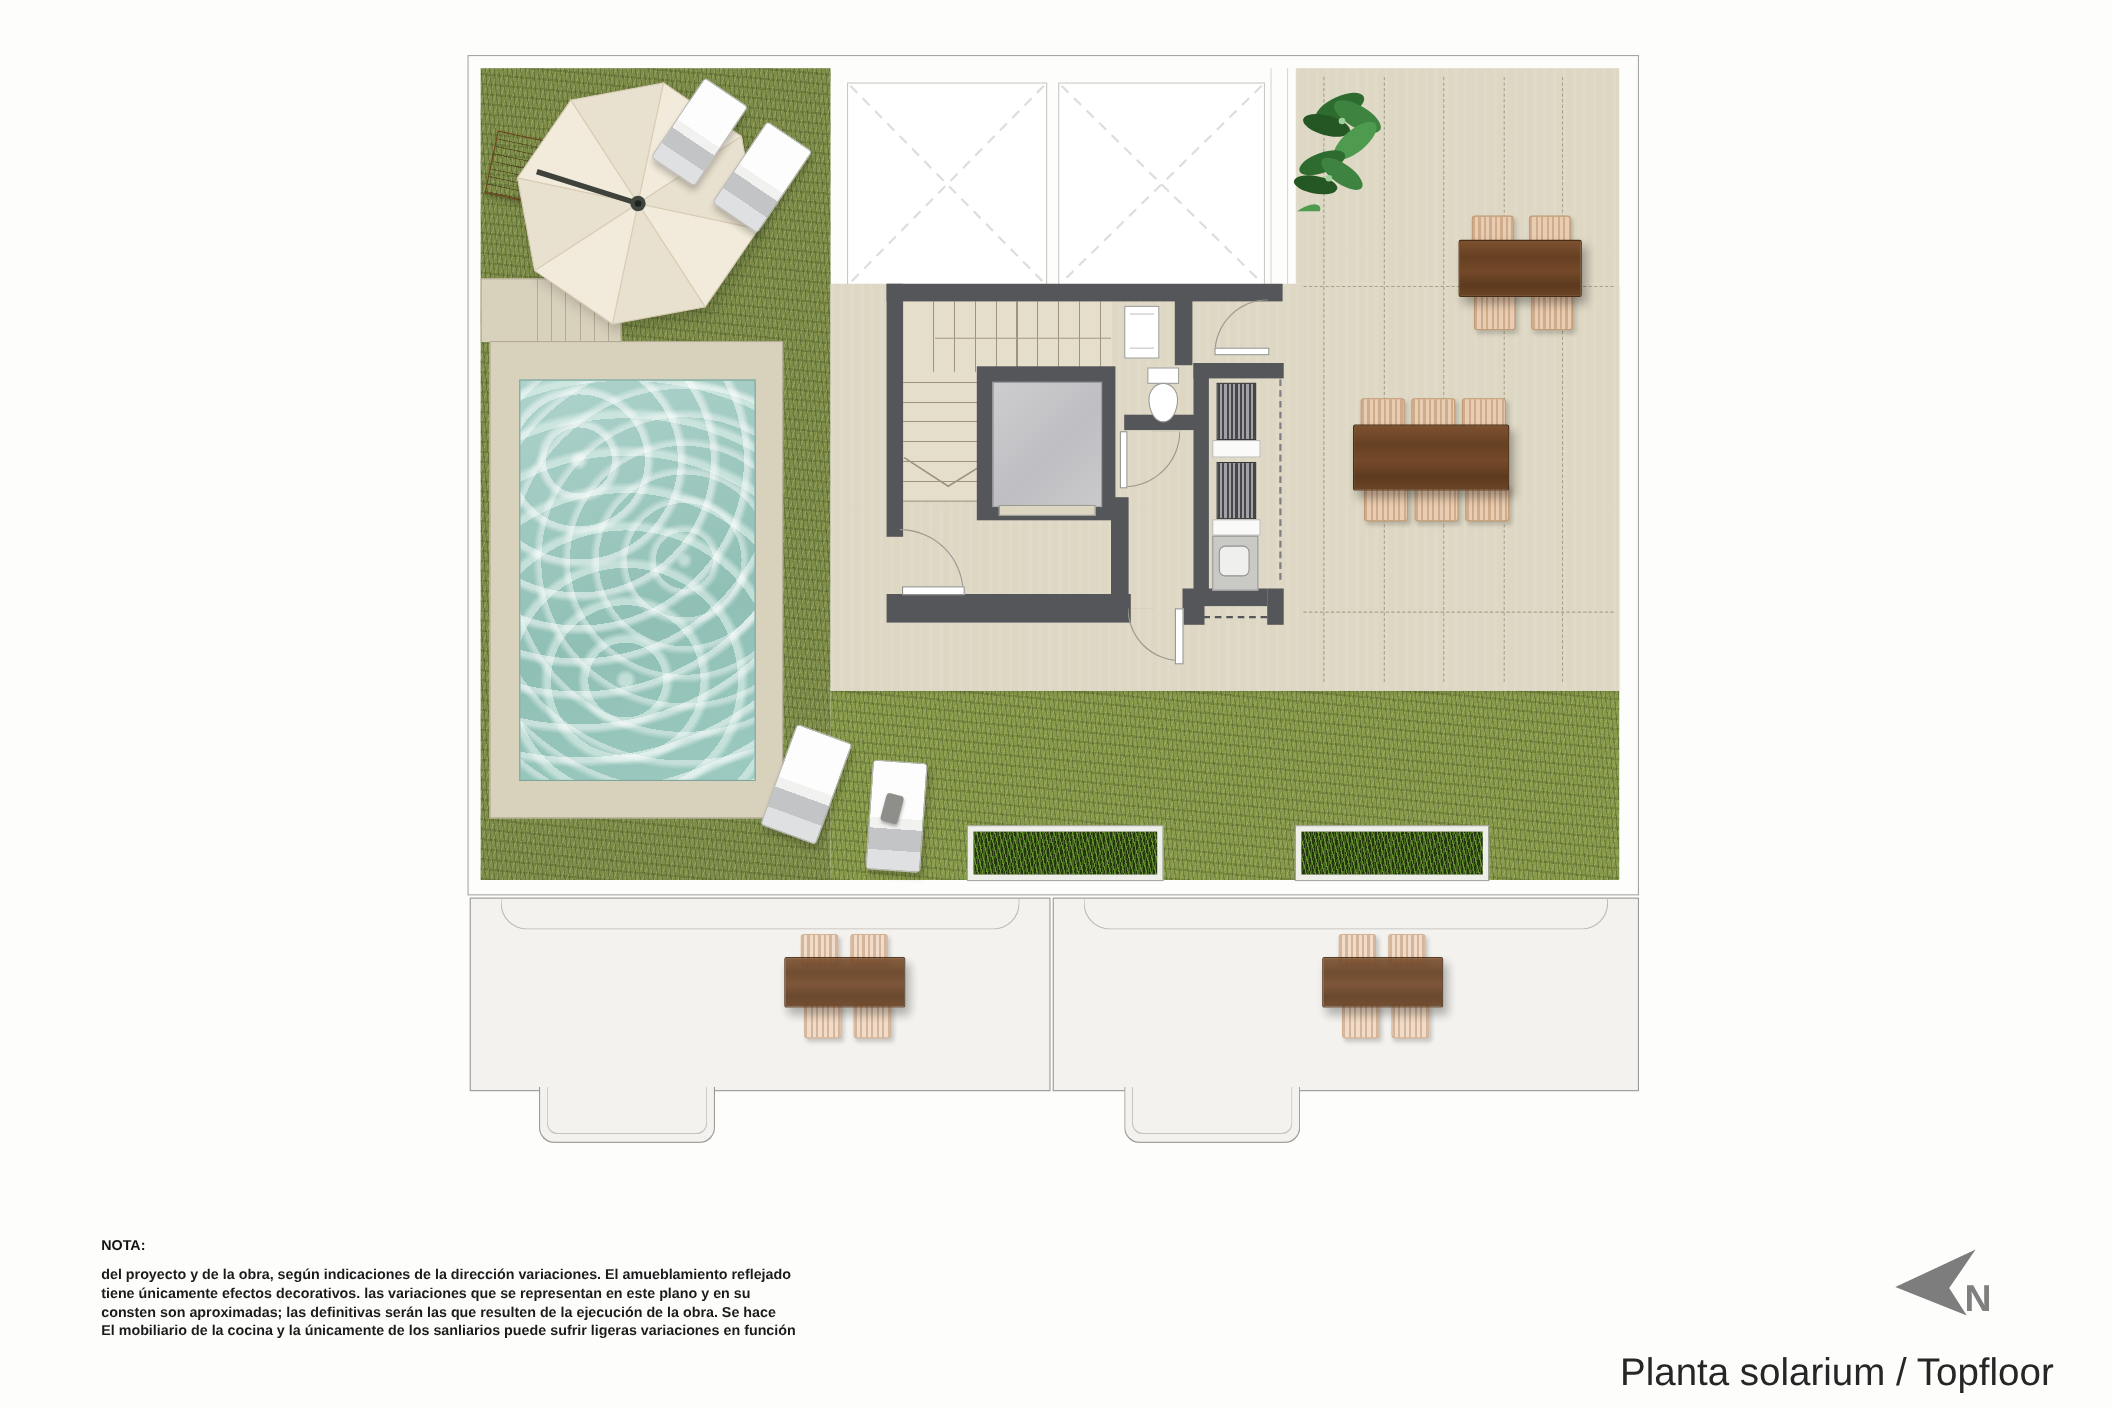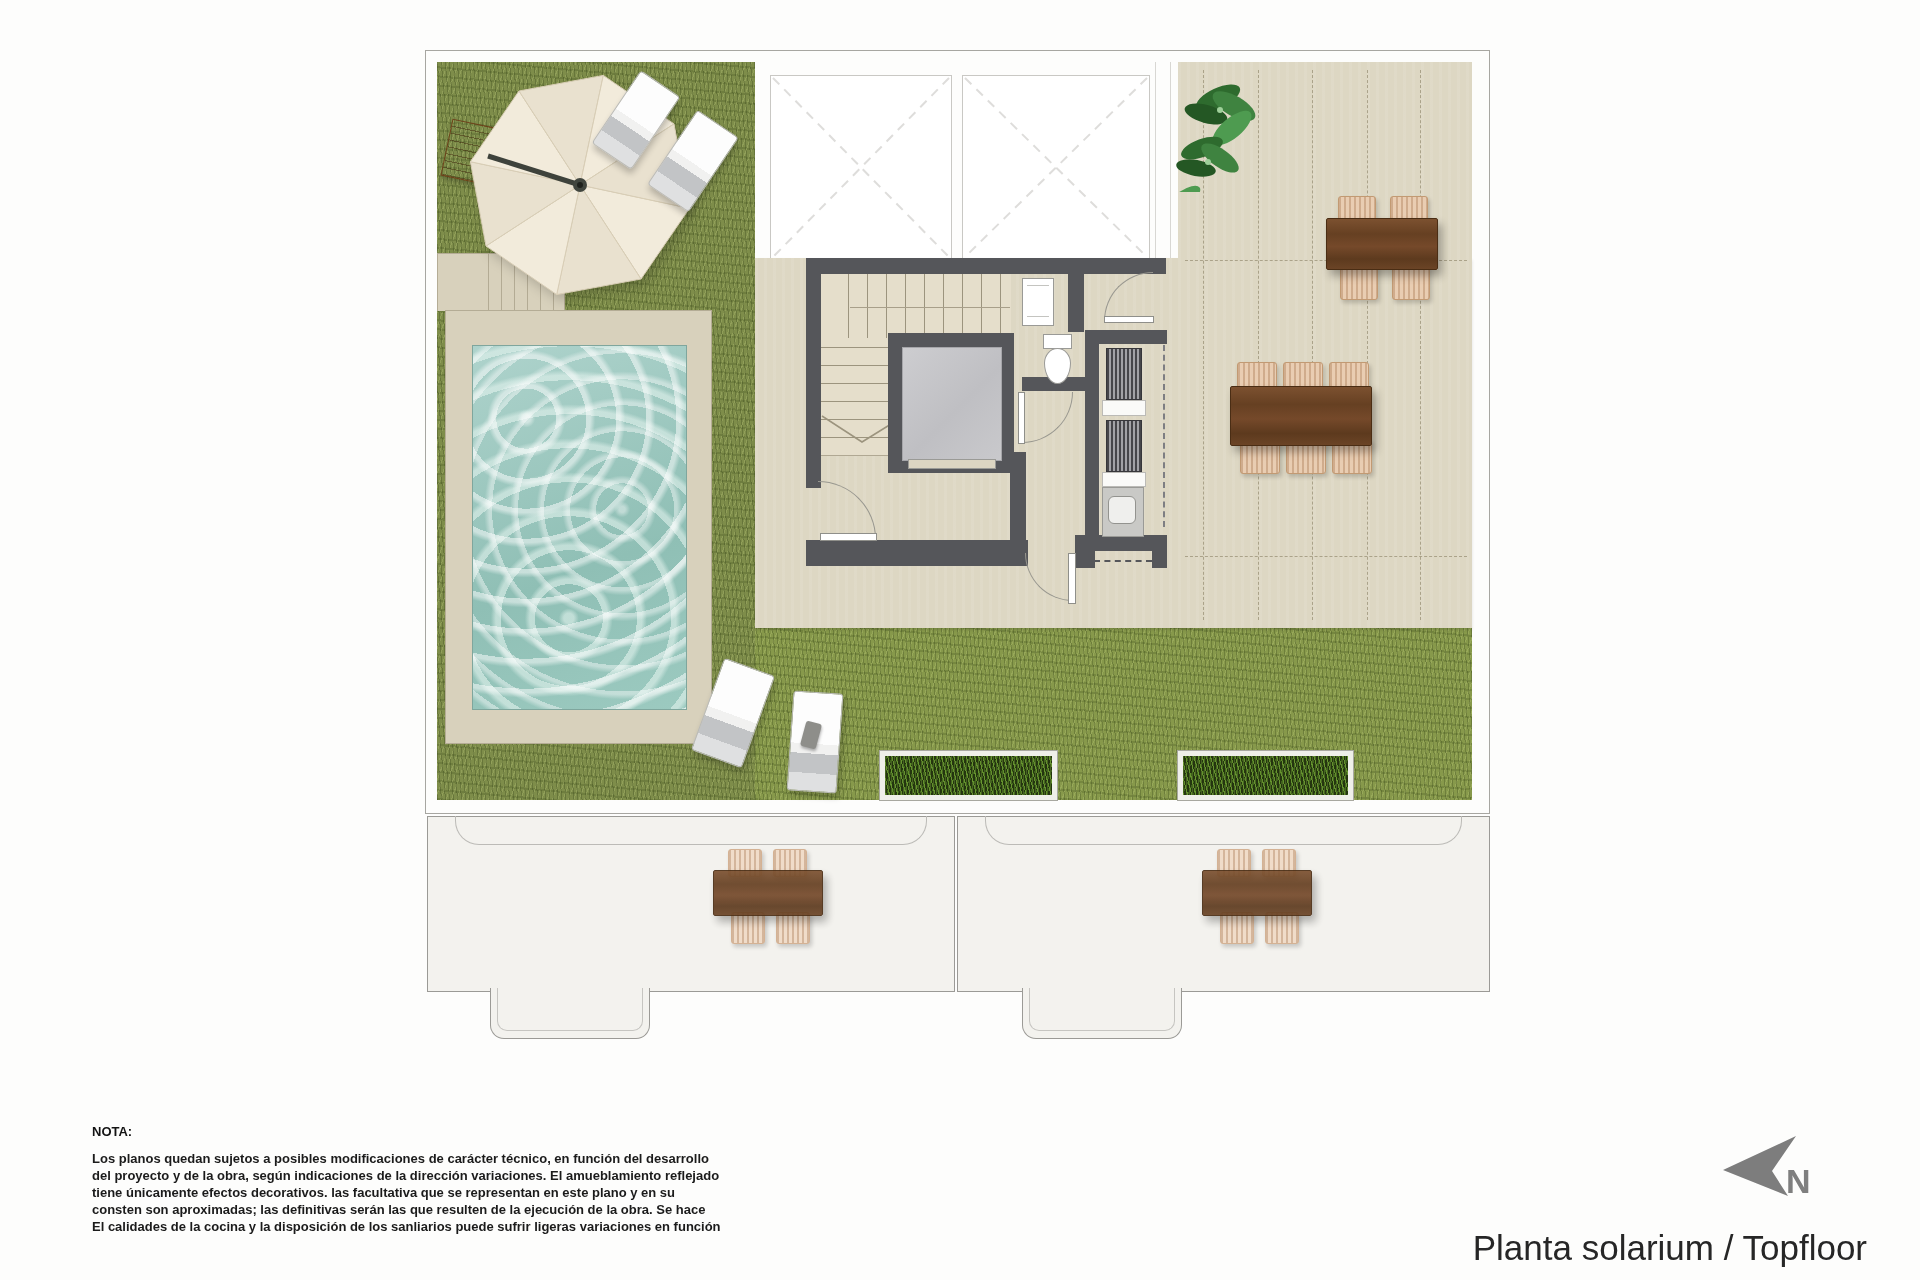--- a/index.html
+++ b/index.html
@@ -237,25 +237,24 @@
   <div class="abs chair light" style="left:776px;top:912px;width:32px;height:30px;"></div>
   <div class="abs wood" style="left:713px;top:870px;width:108px;height:44px;opacity:.92;"></div>
   <div class="abs chair light" style="left:1217px;top:849px;width:32px;height:26px;"></div>
   <div class="abs chair light" style="left:1262px;top:849px;width:32px;height:26px;"></div>
   <div class="abs chair light" style="left:1220px;top:912px;width:32px;height:30px;"></div>
   <div class="abs chair light" style="left:1265px;top:912px;width:32px;height:30px;"></div>
   <div class="abs wood" style="left:1202px;top:870px;width:108px;height:44px;opacity:.92;"></div>
 
   <div class="abs note-heading" style="left:92px;top:1124px;">NOTA:</div>
   <div class="abs note-body" style="left:92px;top:1150px;">
-      <div>Los planos quedan sujetos a posibles modificaciones de carácter técnico, en función del desarrollo</div>
       <div>del proyecto y de la obra, según indicaciones de la dirección variaciones. El amueblamiento reflejado</div>
-      <div>tiene únicamente efectos decorativos. las facultativa que se representan en este plano y en su</div>
+      <div>tiene únicamente efectos decorativos. las variaciones que se representan en este plano y en su</div>
       <div>consten son aproximadas; las definitivas serán las que resulten de la ejecución de la obra. Se hace</div>
-      <div>El calidades de la cocina y la disposición de los sanliarios puede sufrir ligeras variaciones en función</div>
+      <div>El mobiliario de la cocina y la únicamente de los sanliarios puede sufrir ligeras variaciones en función</div>
     </div>
 
   <svg class="abs" style="left:1718px;top:1130px;" width="90" height="66">
     <polygon points="5,40 78,6 54,41 70,66" fill="#7d7d7d"></polygon>
   </svg>
   <div class="abs north-n" style="left:1786px;top:1162px;">N</div>
 
   <div class="abs plan-title" style="right:53px;top:1228px;">Planta solarium / Topfloor</div>
 
 </div>

